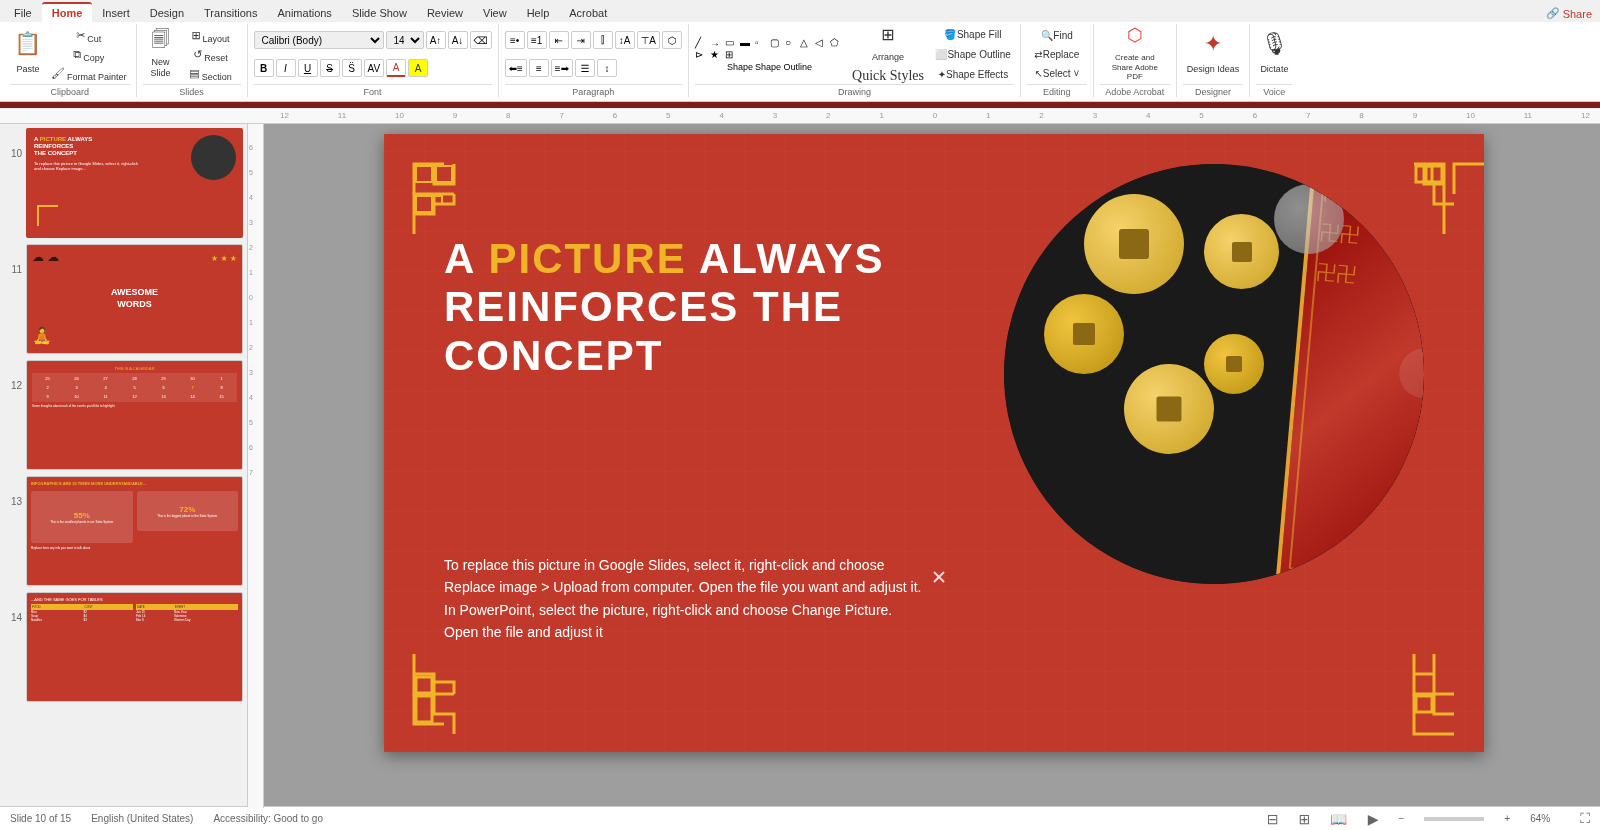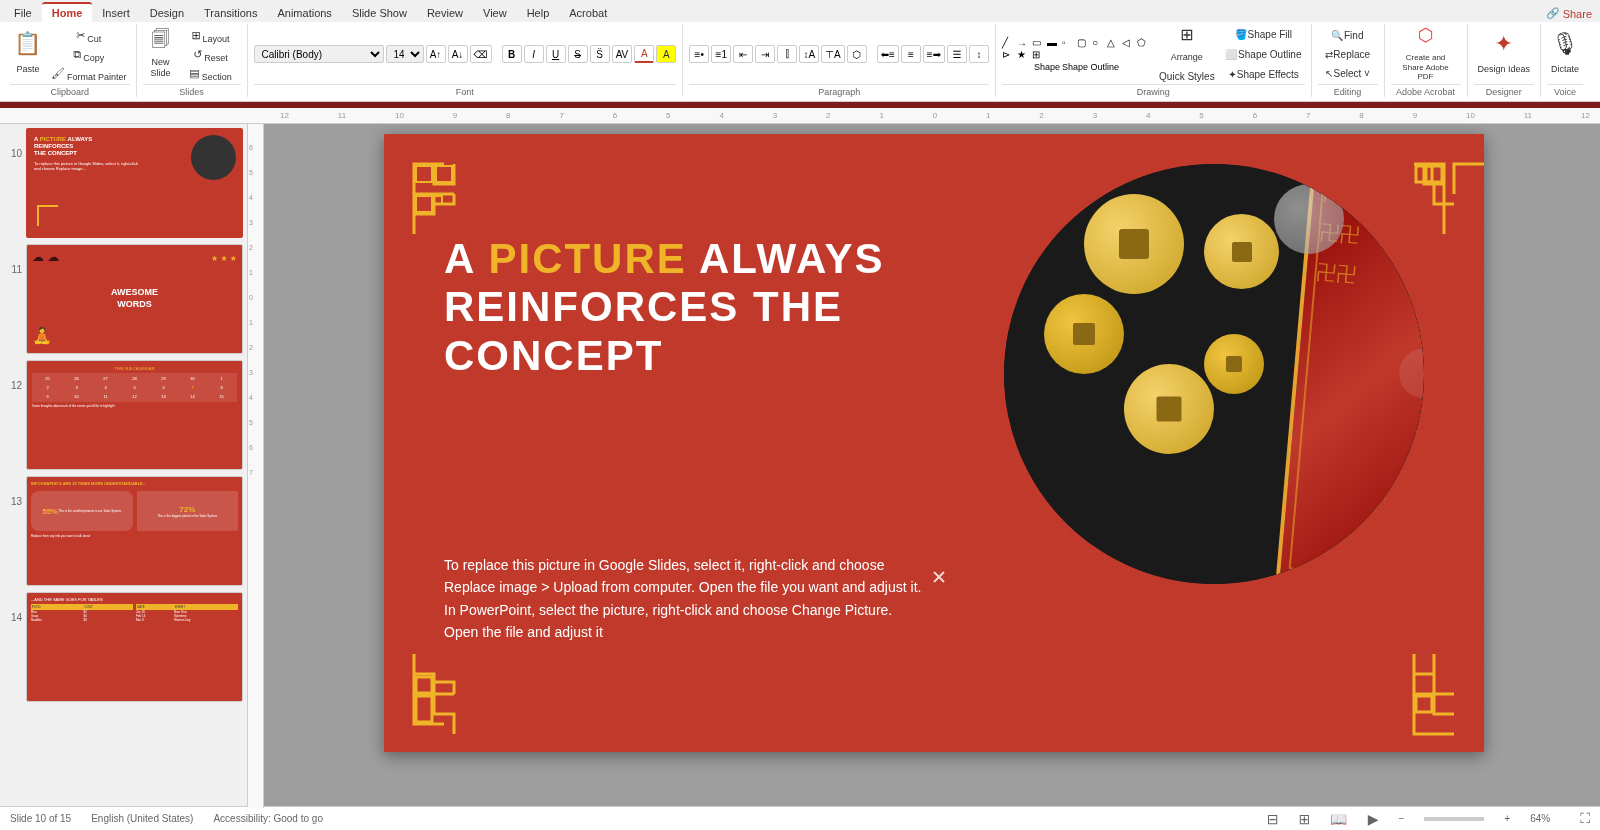--- a/index.html
+++ b/index.html
@@ -99,21 +99,21 @@
 
     .ribbon-small-group {
       display: flex;
       flex-direction: column;
       gap: 1px;
     }
 
     
     .font-controls {
       display: flex;
-      flex-direction: row;
+      flex-direction: column;
       gap: 10px;
     }
     .font-row {
       display: flex;
       align-items: center;
       gap: 2px;
     }
     .font-select {
       border: 1px solid #ccc;
       border-radius: 2px;
@@ -580,21 +580,21 @@
           <div style="display:flex;align-items:center;gap:2px;font-size:9px;">
             <span>Shape</span>
             <span>Shape Outline</span>
           </div>
         </div>
         <div style="display:flex;flex-direction:column;gap:2px;">
           <div class="ribbon-btn ribbon-btn-large" style="height:42px;">
             <span class="btn-icon" style="font-size:16px;">⊞</span>
             <span class="btn-label">Arrange</span>
           </div>
-          <div class="ribbon-btn ribbon-btn-large" style="height:16px;flex-direction:row;font-size:10px;">
+          <div class="ribbon-btn ribbon-btn-large" style="height:16px;flex-direction:row;font-size:14px;font-family:Liberation Serif, serif;">
             <span>Quick Styles</span>
           </div>
         </div>
         <div style="display:flex;flex-direction:column;gap:2px;">
           <div class="ribbon-btn ribbon-btn-small">
             <span>🪣</span>
             <span>Shape Fill</span>
           </div>
           <div class="ribbon-btn ribbon-btn-small">
             <span>⬜</span>
@@ -773,21 +773,21 @@
         </div>
       </div>
     </div>
 
     <div class="slide-item">
       <span class="slide-number">13</span>
       <div class="slide-thumb">
         <div class="thumb-13 slide-thumb-inner">
           <div class="info-title">INFOGRAPHICS ARE 30 TIMES MORE UNDERSTANDABLE...</div>
           <div style="display:flex;gap:4px;margin-top:5px;">
-            <div style="background:rgba(255,255,255,0.15);flex:1;height:40px;border-radius:8px;display:flex;align-items:center;justify-content:center;">
+            <div style="background:rgba(255,255,255,0.15);flex:1;height:52px;border-radius:2px;display:flex;flex-direction:column;align-items:center;justify-content:center;">
               <div style="color:#f0b429;font-size:8px;font-weight:bold;">55%</div>
               <div style="color:#fff;font-size:3px;">This is the smallest planets in our Solar System</div>
             </div>
             <div style="background:rgba(255,255,255,0.15);flex:1;height:40px;border-radius:2px;display:flex;flex-direction:column;align-items:center;justify-content:center;">
               <div style="color:#f0b429;font-size:8px;font-weight:bold;">72%</div>
               <div style="color:#fff;font-size:3px;">This is the biggest planet in the Solar System</div>
             </div>
           </div>
           <div style="color:#fff;font-size:3px;margin-top:3px;">Replace here any info you want to talk about</div>
         </div>

